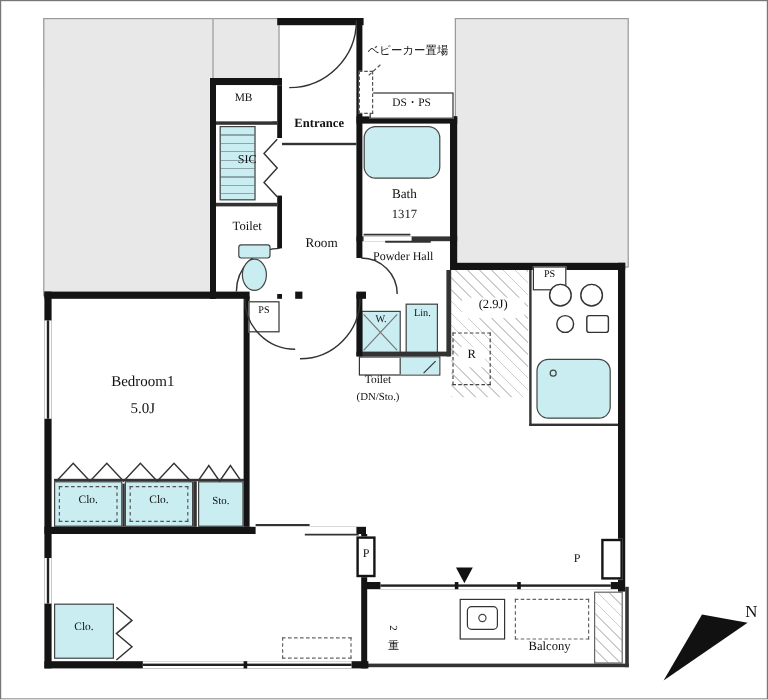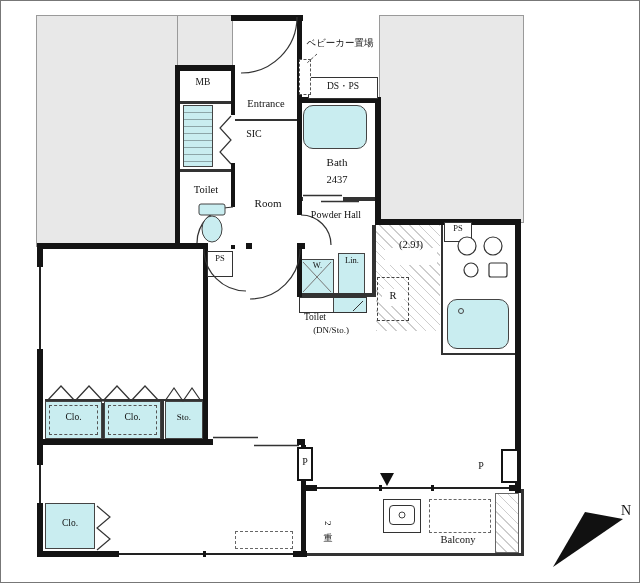--- a/index.html
+++ b/index.html
@@ -167,35 +167,37 @@
     </g>
     <path d="M 352 310 L 362 300" stroke="#333" stroke-width="1" fill="none"></path>
     <path d="M 316 53 L 306 62" stroke="#555" stroke-width="1" stroke-dasharray="3,2" fill="none"></path>
     <polygon points="379,472 393,472 386,485" fill="#111"></polygon>
     <polygon points="552,566 622,518 584,511" fill="#111"></polygon>
   </svg>
 
   <div class="lbl" style="left:177px;top:76px;width:50px;font-size:9.5px;">MB</div>
   <div class="lbl" style="left:295px;top:37px;width:88px;font-size:9.5px;">ベビーカー置場</div>
   <div class="lbl" style="left:307px;top:80px;width:70px;font-size:9.5px;">DS・PS</div>
-  <div class="lbl" style="left:234px;top:97px;width:62px;font-size:10.5px;">Entrance</div>
-  <div class="lbl" style="left:182px;top:127px;width:46px;font-size:10px;margin-left:48px;">SIC</div>
+  <div class="lbl" style="left:234px;top:97px;width:62px;font-size:10.5px;font-weight:bold;">Entrance</div>
+  <div class="lbl" style="left:182px;top:127px;width:46px;font-size:10px;">SIC</div>
   <div class="lbl" style="left:179px;top:183px;width:52px;font-size:10.5px;">Toilet</div>
   <div class="lbl" style="left:238px;top:196px;width:58px;font-size:11px;">Room</div>
   <div class="lbl" style="left:304px;top:155px;width:64px;font-size:11px;">Bath</div>
-  <div class="lbl" style="left:304px;top:173px;width:64px;font-size:10.5px;">2437</div>
+  <div class="lbl" style="left:304px;top:173px;width:64px;font-size:10.5px;">1317</div>
   <div class="lbl wrap" style="left:304px;top:208px;width:62px;font-size:10px;">Powder Hall</div>
   <div class="lbl" style="left:443px;top:223px;width:28px;font-size:8.5px;">PS</div>
   <div class="lbl" style="left:206px;top:253px;width:26px;font-size:8.5px;">PS</div>
   <div class="lbl" style="left:299px;top:260px;width:35px;font-size:8.5px;">W.</div>
   <div class="lbl" style="left:336px;top:255px;width:30px;font-size:8.5px;">Lin.</div>
   <div class="lbl" style="left:381px;top:289px;width:22px;font-size:10.5px;">R</div>
-  <div class="lbl" style="left:384px;top:238px;width:52px;font-size:10.5px;font-family:Liberation Serif, serif;">(2.9J)</div>
+  <div class="lbl" style="left:384px;top:248px;width:52px;font-size:10.5px;font-family:Liberation Serif, serif;">(2.9J)</div>
   <div class="lbl" style="left:278px;top:311px;width:72px;font-size:9.5px;">Toilet</div>
-  <div class="lbl" style="left:294px;top:324px;width:72px;font-size:9px;">(DN/Sto.)</div>
+  <div class="lbl" style="left:278px;top:324px;width:72px;font-size:9px;">(DN/Sto.)</div>
+  <div class="lbl" style="left:58px;top:310px;width:120px;font-size:12.5px;">Bedroom1</div>
+  <div class="lbl" style="left:58px;top:332px;width:120px;font-size:12.5px;">5.0J</div>
   <div class="lbl" style="left:44px;top:411px;width:57px;font-size:9.5px;">Clo.</div>
   <div class="lbl" style="left:103px;top:411px;width:57px;font-size:9.5px;">Clo.</div>
   <div class="lbl" style="left:164px;top:411px;width:38px;font-size:9px;">Sto.</div>
   <div class="lbl" style="left:44px;top:517px;width:50px;font-size:9.5px;">Clo.</div>
   <div class="lbl" style="left:422px;top:533px;width:70px;font-size:10.5px;">Balcony</div>
   <div class="lbl" style="left:294px;top:455px;width:20px;font-size:10px;z-index:55;">P</div>
   <div class="lbl" style="left:470px;top:459px;width:20px;font-size:10px;">P</div>
   <div class="lbl vtext" style="left:316px;top:502px;width:16px;height:40px;font-size:9px;">2重</div>
   <div class="lbl" style="left:614px;top:502px;width:22px;font-size:14px;">N</div>
 

